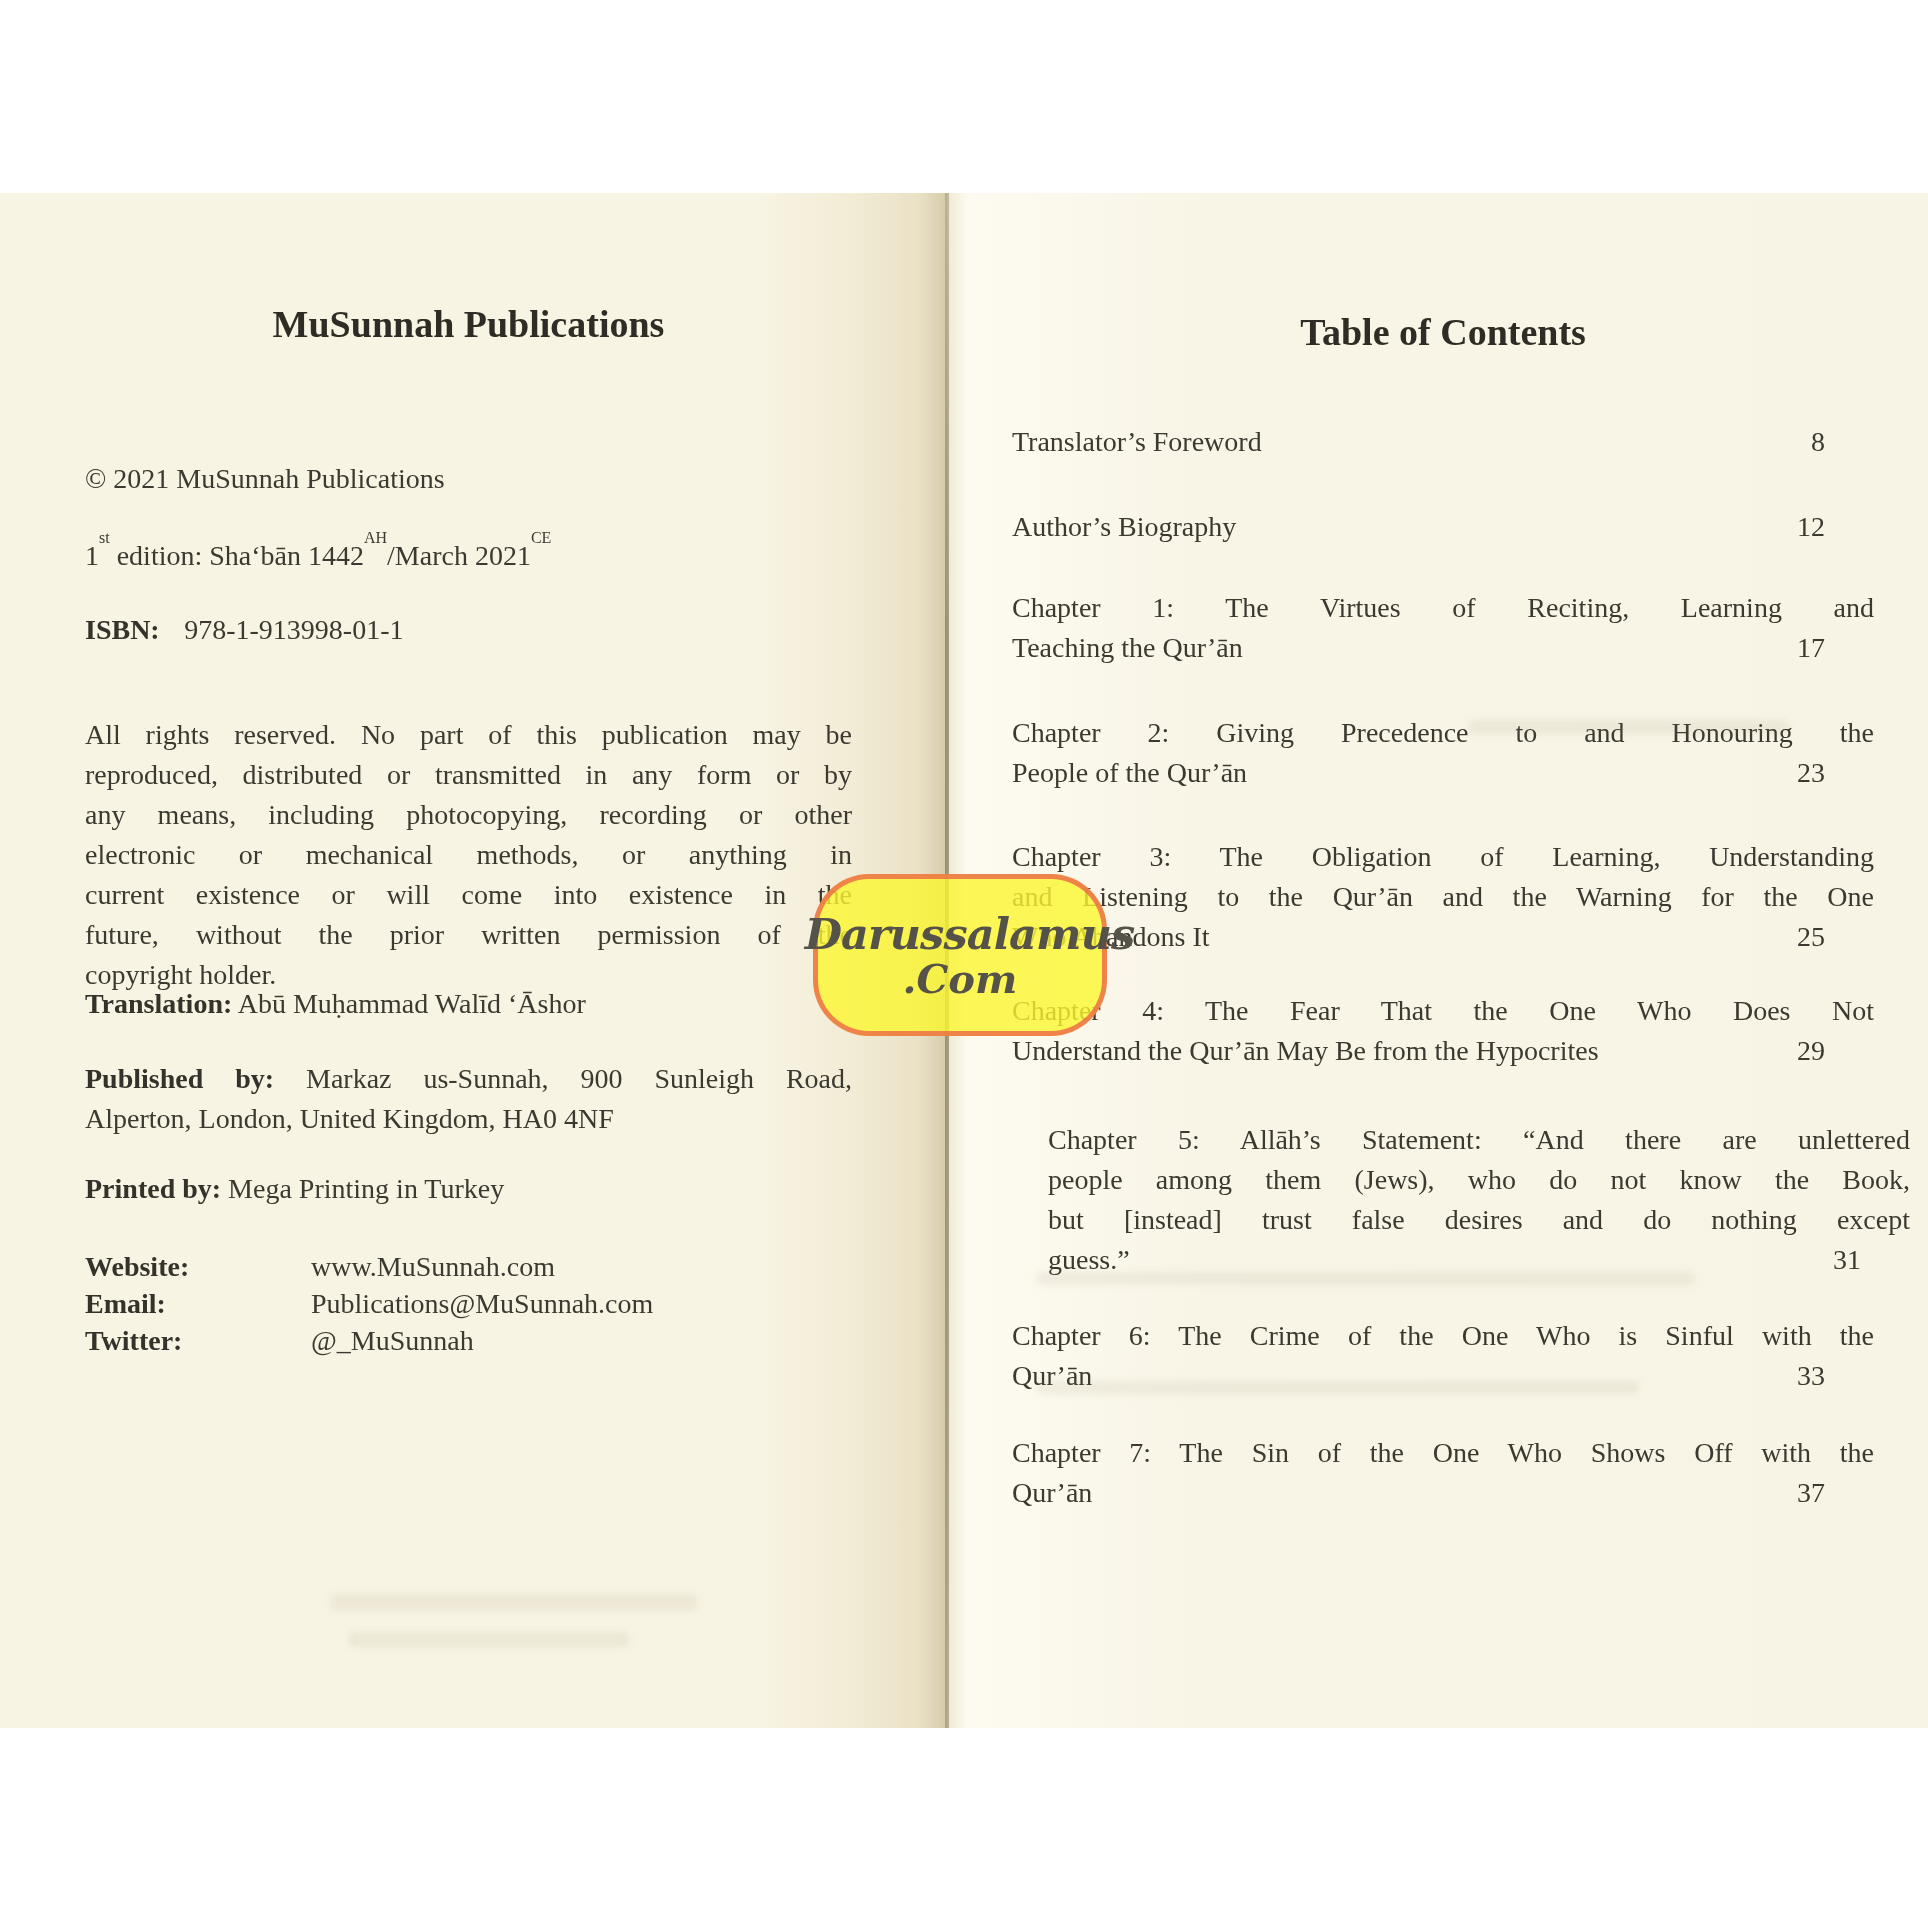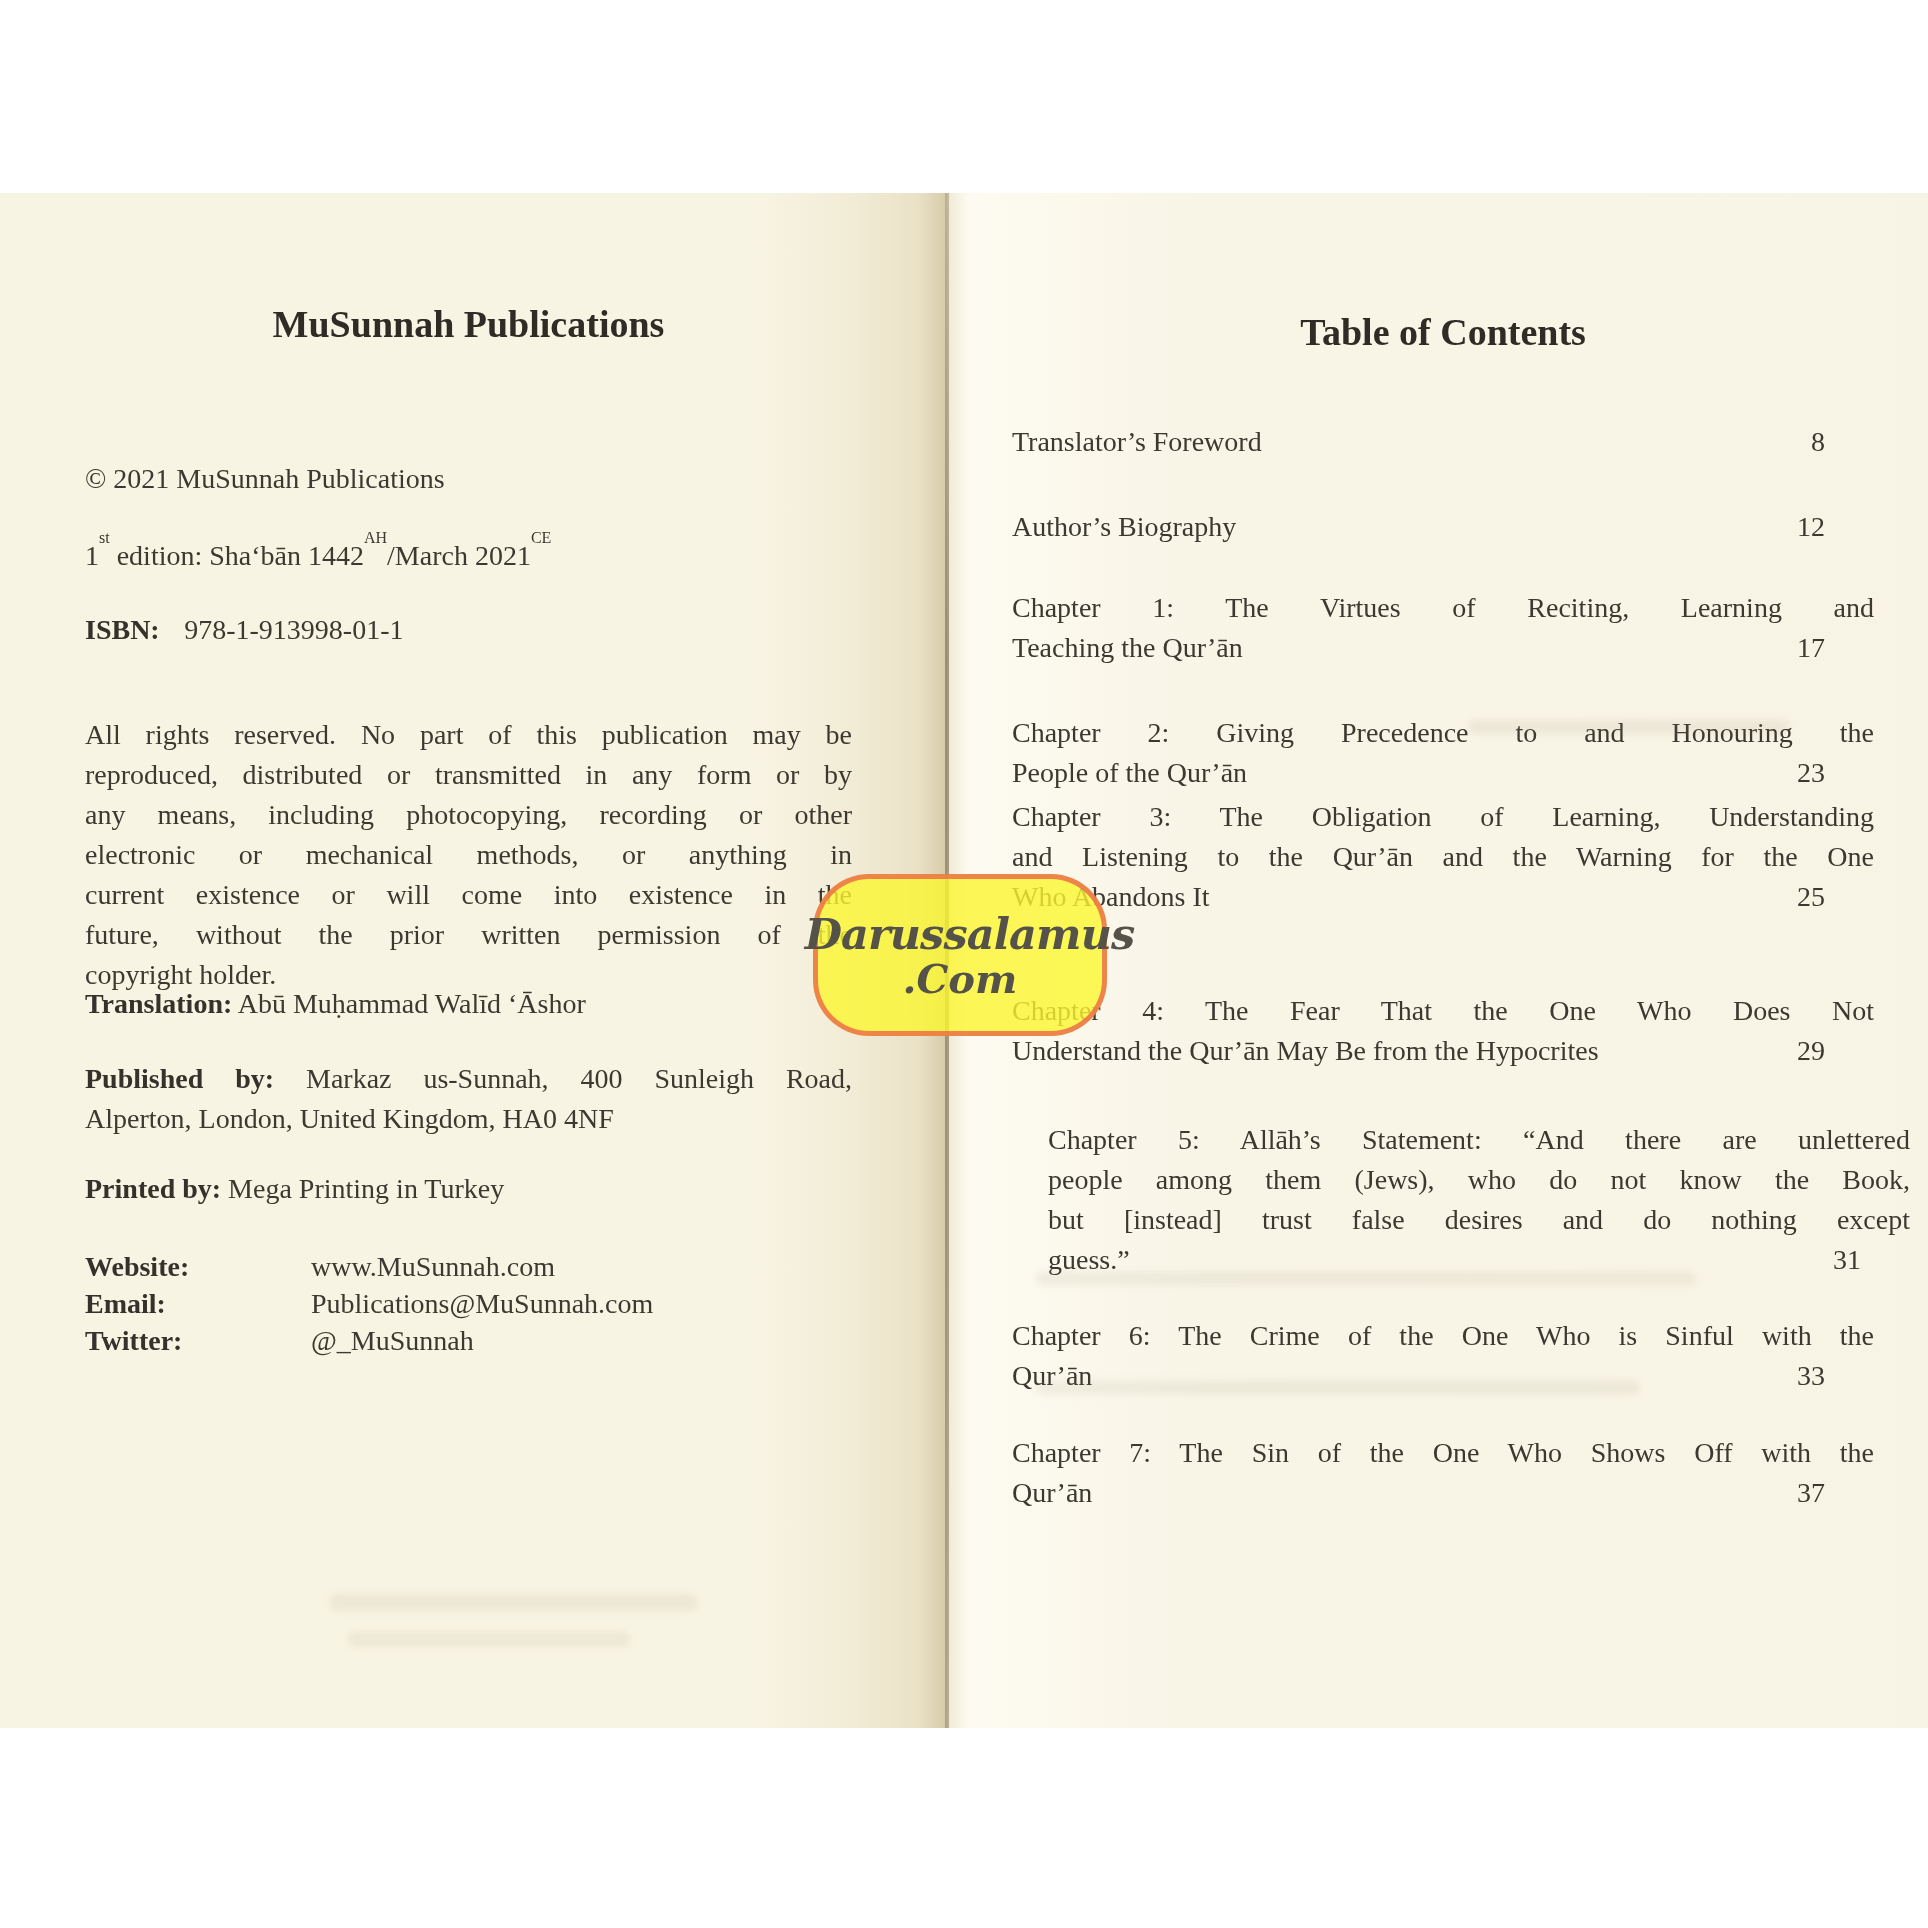--- a/index.html
+++ b/index.html
@@ -64,21 +64,21 @@
     <div class="stretch">any means, including photocopying, recording or other</div>
     <div class="stretch">electronic or mechanical methods, or anything in</div>
     <div class="stretch">current existence or will come into existence in the</div>
     <div class="stretch">future, without the prior written permission of the</div>
     <div>copyright holder.</div>
   </div>
 
   <div class="lp" style="top:791px;"><b>Translation:</b> <span>Abū Muḥammad Walīd ‘Āshor</span></div>
 
   <div class="lp" style="top:866px;">
-    <div class="stretch"><b>Published by:</b> <span>Markaz us-Sunnah, 400 Sunleigh Road,</span></div>
+    <div class="stretch"><b>Published by:</b> <span>Markaz us-Sunnah, 900 Sunleigh Road,</span></div>
     <div>Alperton, London, United Kingdom, HA0 4NF</div>
   </div>
 
   <div class="lp" style="top:976px;"><b>Printed by:</b> <span>Mega Printing in Turkey</span></div>
 
   <div class="lp" style="top:1055px;">
     <div class="contact-row"><b class="clabel">Website:</b><span>www.MuSunnah.com</span></div>
     <div class="contact-row"><b class="clabel">Email:</b><span>Publications@MuSunnah.com</span></div>
     <div class="contact-row"><b class="clabel">Twitter:</b><span>@_MuSunnah</span></div>
   </div>
@@ -100,21 +100,21 @@
     <div>Teaching the Qur’ān</div>
     <span class="toc-num">17</span>
   </div>
 
   <div class="toc-entry" style="top:520px;">
     <div class="stretch">Chapter 2: Giving Precedence to and Honouring the</div>
     <div>People of the Qur’ān</div>
     <span class="toc-num">23</span>
   </div>
 
-  <div class="toc-entry" style="top:604px;font-family:Liberation Serif, serif;">
+  <div class="toc-entry" style="top:644px;font-family:Liberation Serif, serif;">
     <div class="stretch">Chapter 3: The Obligation of Learning, Understanding</div>
     <div class="stretch">and Listening to the Qur’ān and the Warning for the One</div>
     <div>Who Abandons It</div>
     <span class="toc-num">25</span>
   </div>
 
   <div class="toc-entry" style="top:798px;">
     <div class="stretch">Chapter 4: The Fear That the One Who Does Not</div>
     <div>Understand the Qur’ān May Be from the Hypocrites</div>
     <span class="toc-num">29</span>

